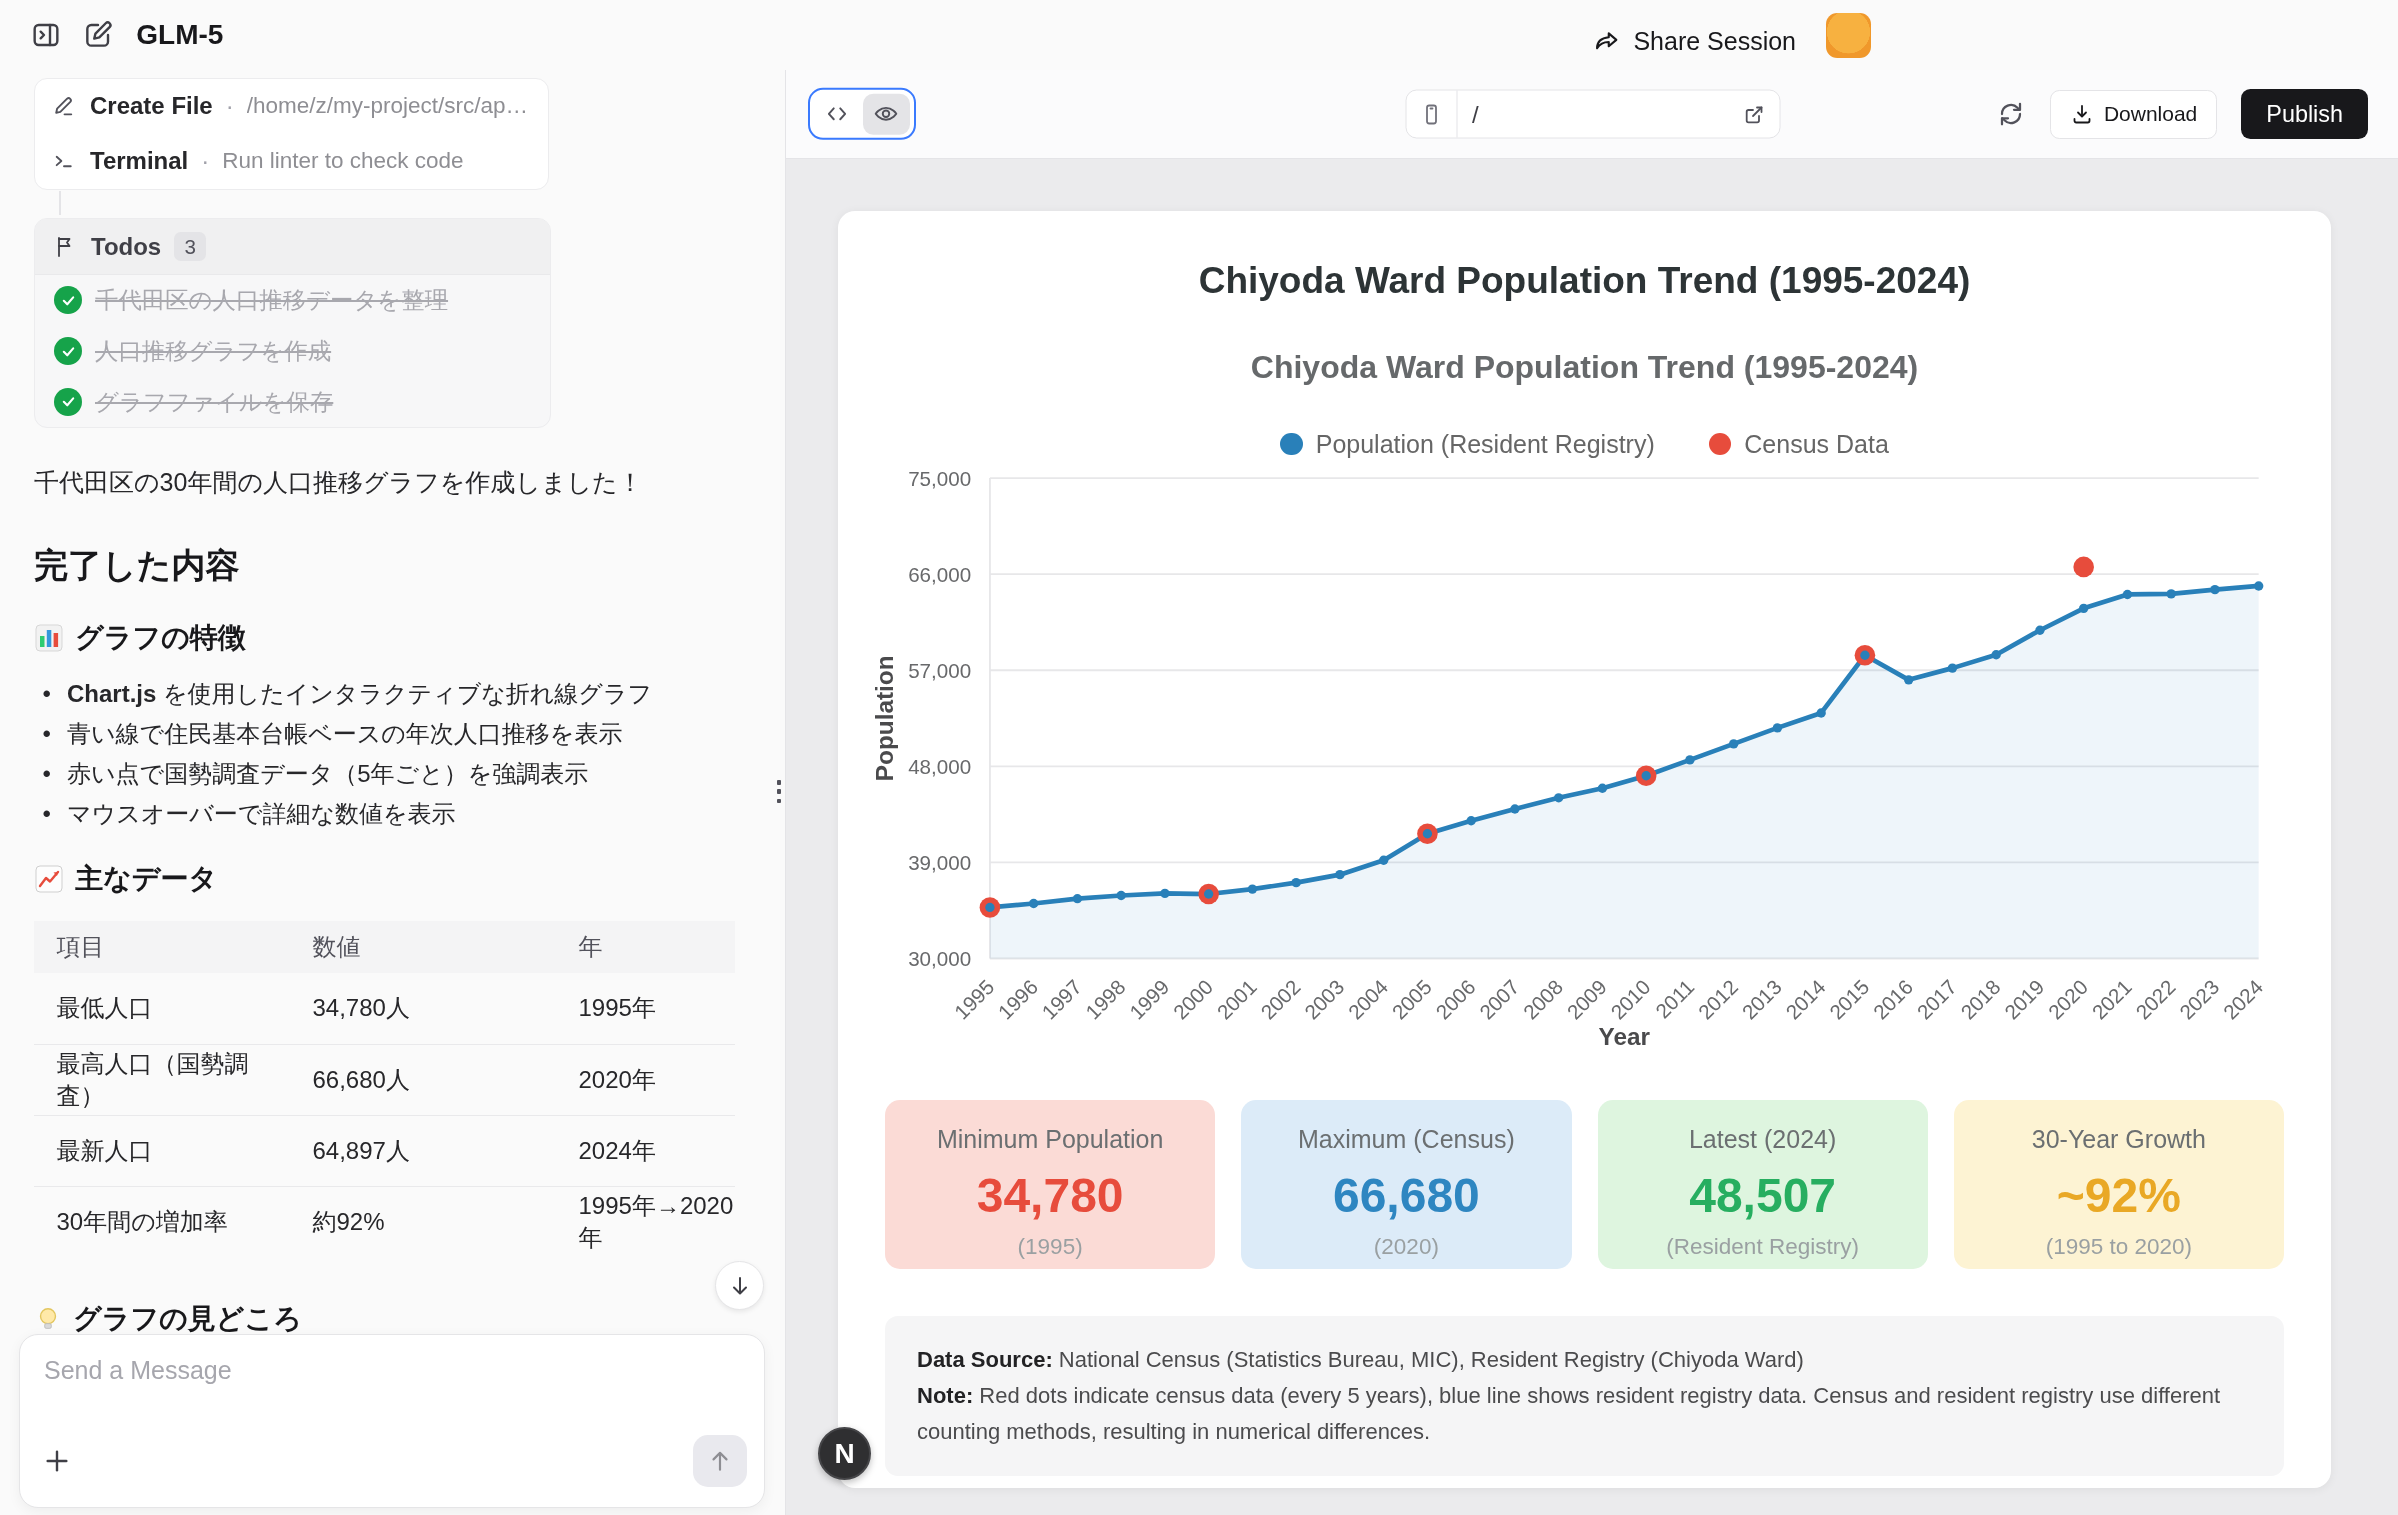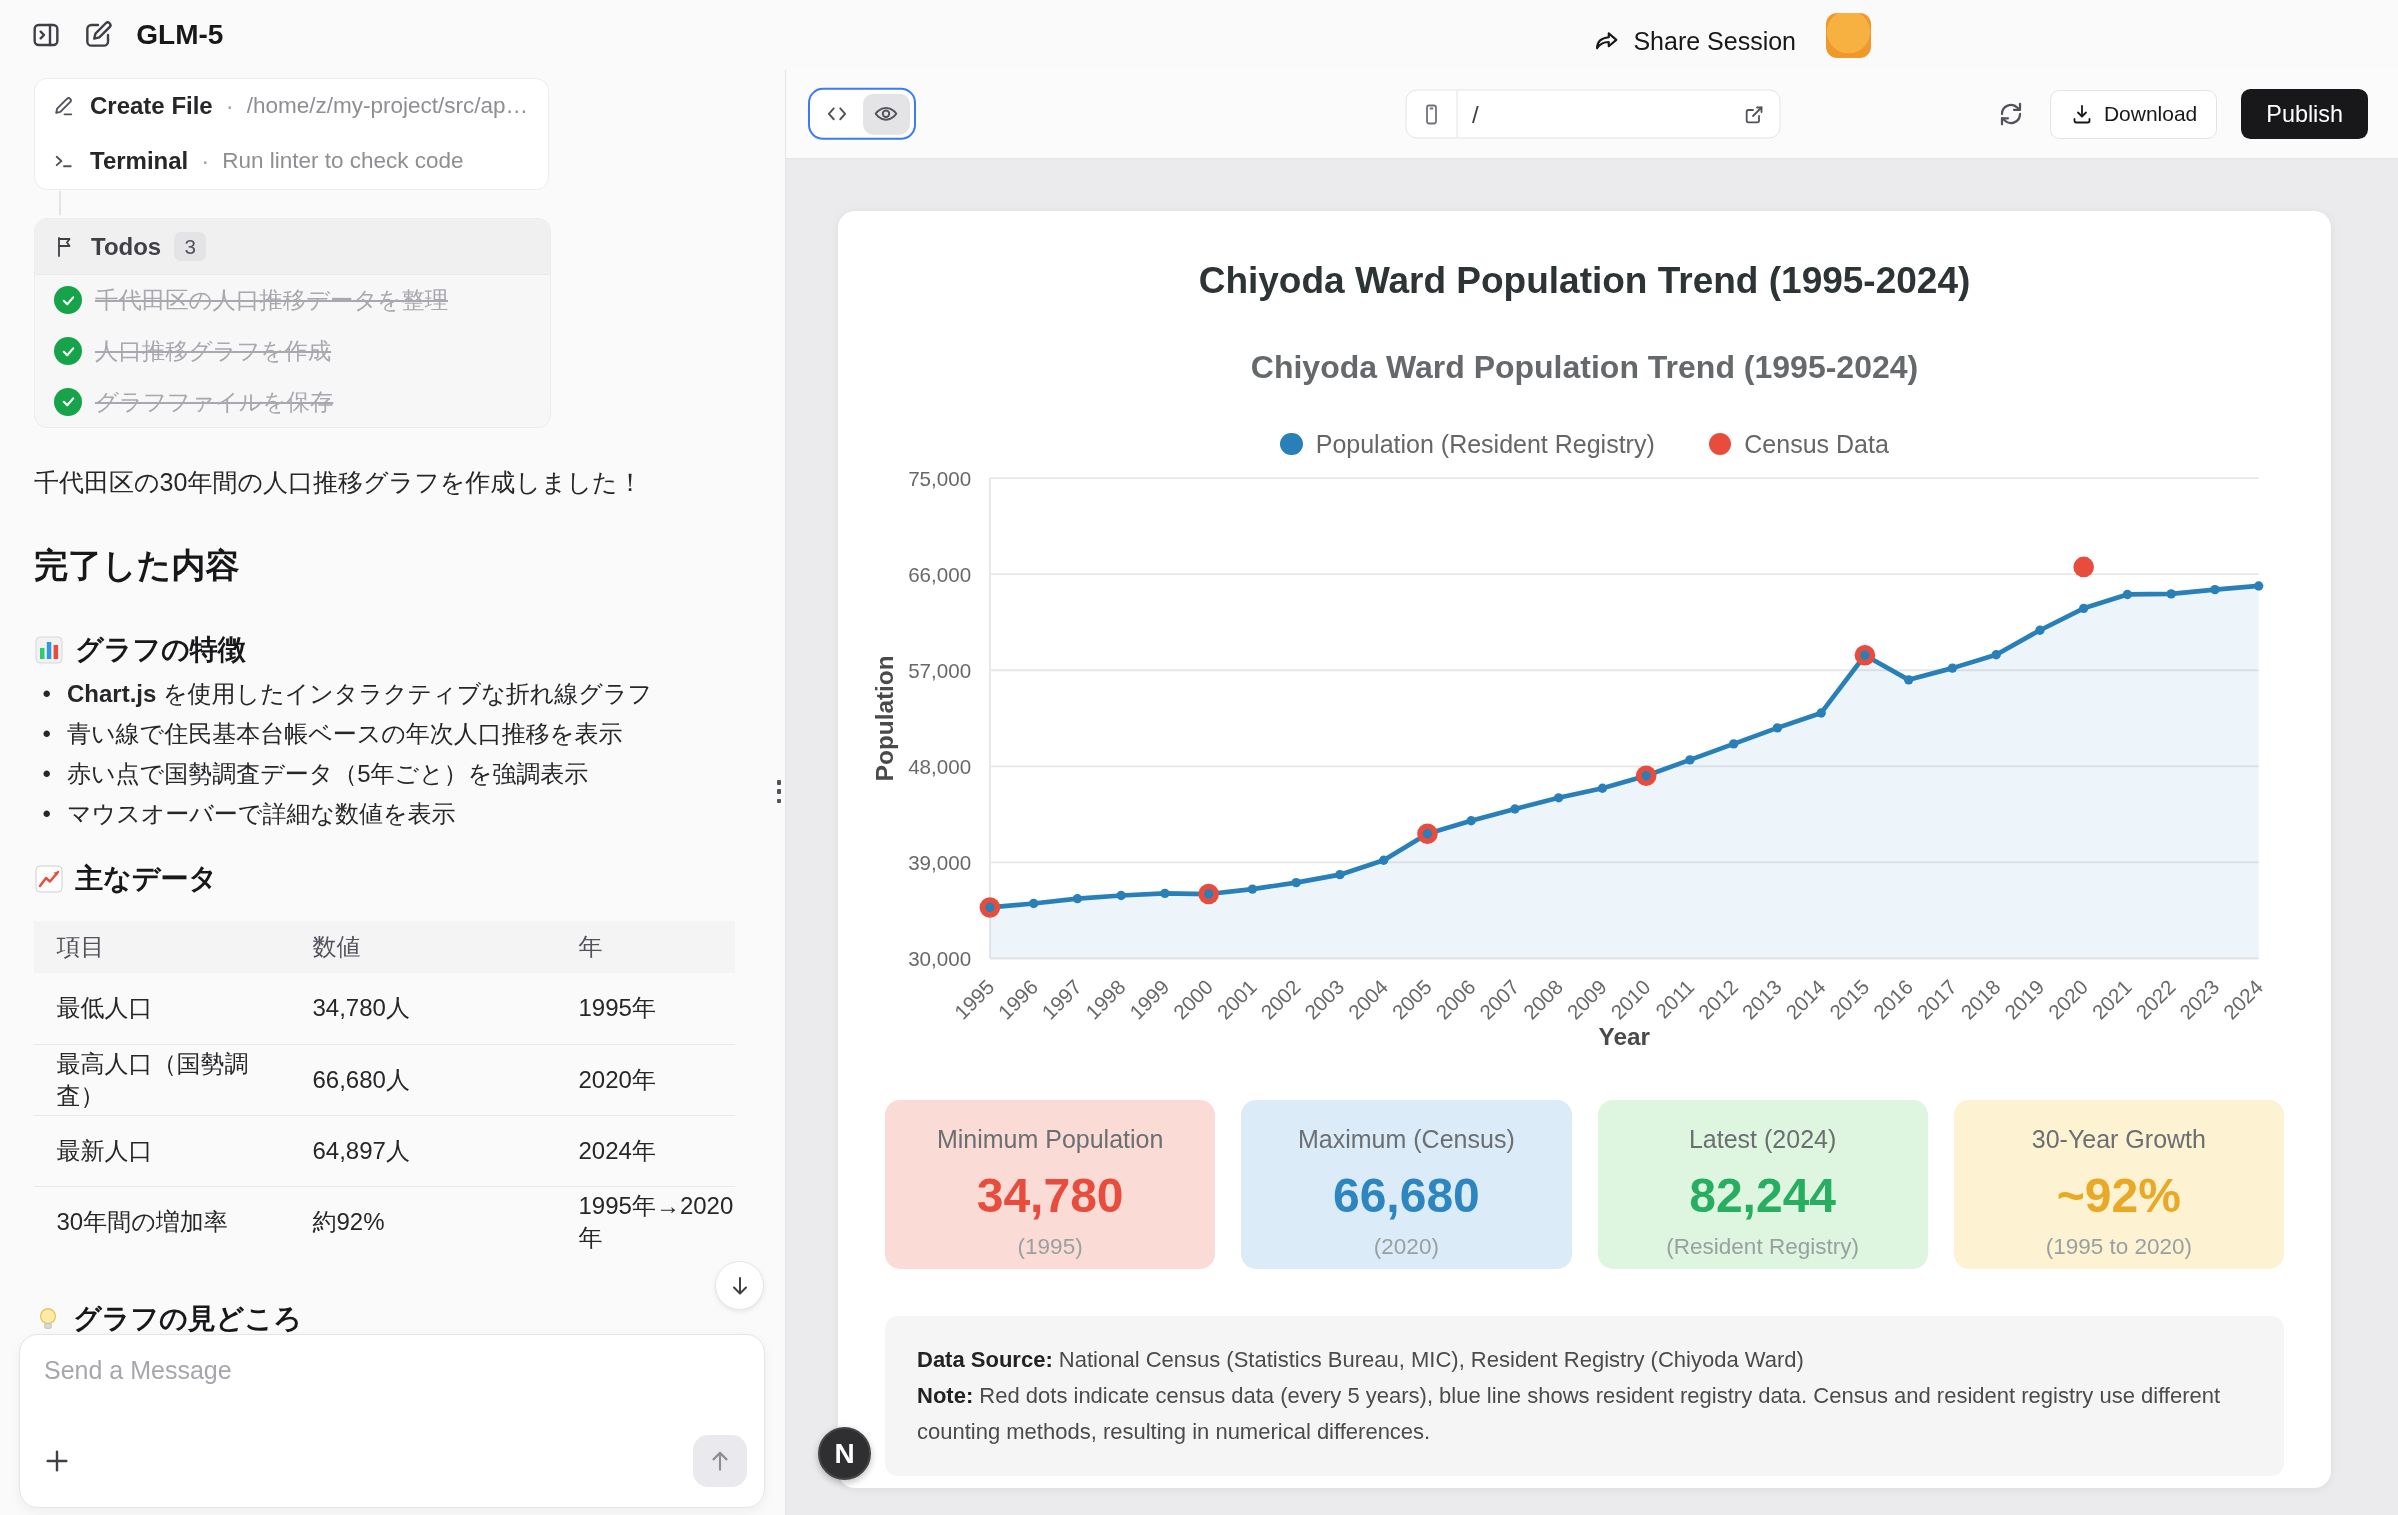--- a/index.html
+++ b/index.html
@@ -252,21 +252,21 @@
           </svg>
       </span>
       <span class="todo-text">グラフファイルを保存</span>
     </div>
   </div>
 
   <p class="abs chat-p">千代田区の30年間の人口推移グラフを作成しました！</p>
 
   <h2 class="abs chat-h2">完了した内容</h2>
 
-  <h3 class="abs chat-h3" style="top:561px;">
+  <h3 class="abs chat-h3" style="top:549px;">
     <span class="mini-icon">
       <svg width="30" height="30" viewBox="0 0 30 30">
           <rect x="2" y="2" width="26" height="26" rx="4" fill="#f2f2f2" stroke="#d7d7d7"></rect>
           <rect x="6" y="13" width="4.5" height="11" fill="#2ecc71"></rect>
           <rect x="12.8" y="7" width="4.5" height="17" fill="#3498db"></rect>
           <rect x="19.6" y="10" width="4.5" height="14" fill="#e74c3c"></rect>
         </svg>
     </span>
     <span>グラフの特徴</span>
   </h3>
@@ -548,21 +548,21 @@
           <div class="stat-value">34,780</div>
           <div class="stat-caption">(1995)</div>
         </article>
         <article class="stat-card stat-blue">
           <div class="stat-label">Maximum (Census)</div>
           <div class="stat-value">66,680</div>
           <div class="stat-caption">(2020)</div>
         </article>
         <article class="stat-card stat-green">
           <div class="stat-label">Latest (2024)</div>
-          <div class="stat-value">82,244</div>
+          <div class="stat-value">48,507</div>
           <div class="stat-caption">(Resident Registry)</div>
         </article>
         <article class="stat-card stat-yellow">
           <div class="stat-label">30-Year Growth</div>
           <div class="stat-value">~92%</div>
           <div class="stat-caption">(1995 to 2020)</div>
         </article>
       </div>
 
       <div class="note-box">

